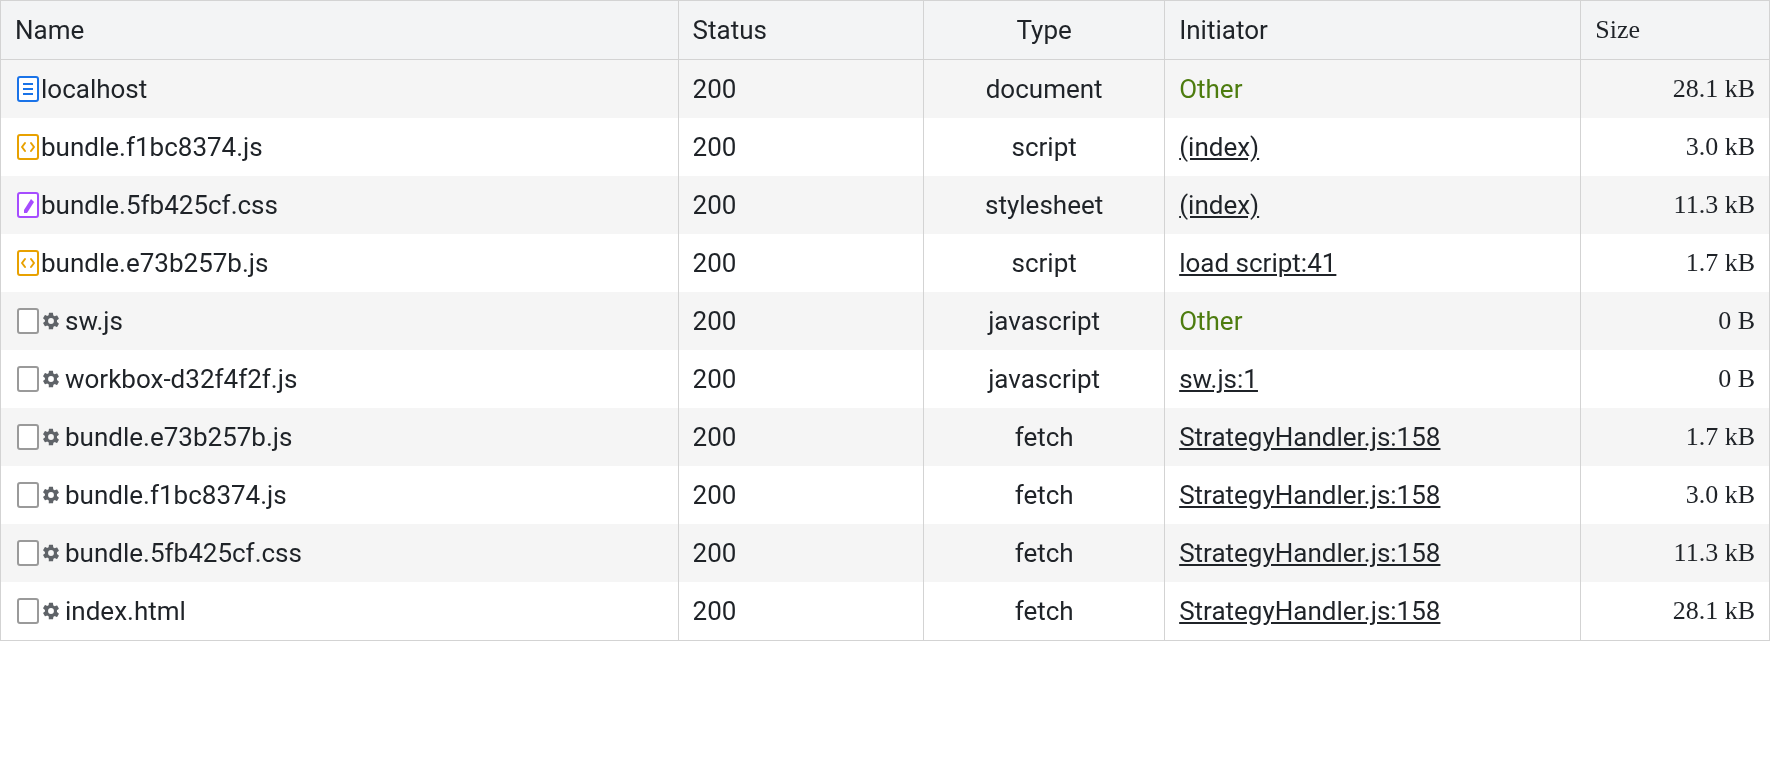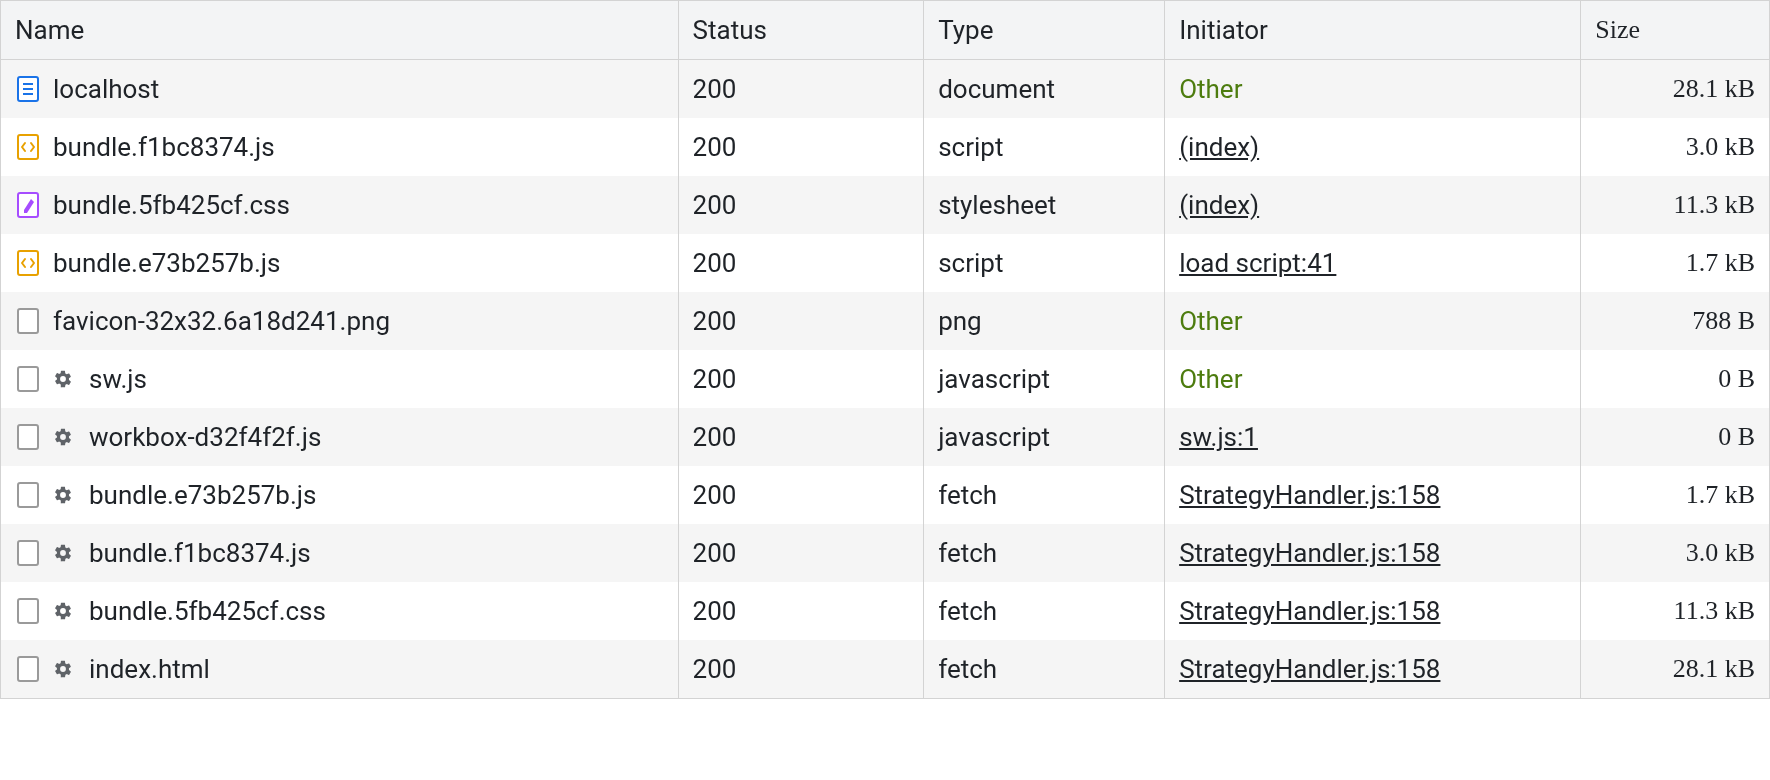--- a/index.html
+++ b/index.html
@@ -30,28 +30,27 @@
   .th {
     background: #f3f4f5;
     border-bottom: 1px solid #d3d3d3;
     font-weight: 400;
     text-align: left;
   }
   .tbody .tr:nth-child(odd) { background: #f5f5f5; }
   .tbody .tr:nth-child(even) { background: #ffffff; }
   .col-name   { width: 596px; }
   .col-status { width: 216px; margin-left: 15px; }
-  .col-type   { width: 212px; }
+  .col-type   { width: 212px; text-align: center; }
   .col-init   { width: 366px; }
   .col-size   { width: 166px; text-align: right; }
   .th.col-size { text-align: left; }
   .name-cell {
     display: flex;
     align-items: center;
-    gap: 12px;
   }
   .icon {
     width: 26px;
     height: 26px;
     flex: 0 0 26px;
     display: inline-flex;
     align-items: center;
     justify-content: center;
   }
   .icon svg { display: block; }
@@ -161,36 +160,20 @@
         <div class="td col-size">1.7 kB</div>
       </div>
       <div class="tr">
         <div class="td col-name">
           <div class="name-cell">
             <span class="icon">
               <svg width="22" height="26" viewBox="0 0 22 26">
                 <rect x="1" y="1" width="20" height="24" rx="2" fill="#fff" stroke="#9a9a9a" stroke-width="2"></rect>
               </svg>
             </span>
-            <span>favicon-32x32.6a18d241.png</span>
-          </div>
-        </div>
-        <div class="td col-status">200</div>
-        <div class="td col-type">png</div>
-        <div class="td col-init"><span class="initiator-plain">Other</span></div>
-        <div class="td col-size">788 B</div>
-      </div>
-      <div class="tr">
-        <div class="td col-name">
-          <div class="name-cell">
-            <span class="icon">
-              <svg width="22" height="26" viewBox="0 0 22 26">
-                <rect x="1" y="1" width="20" height="24" rx="2" fill="#fff" stroke="#9a9a9a" stroke-width="2"></rect>
-              </svg>
-            </span>
             <span class="gear">
               <svg width="20" height="20" viewBox="0 0 24 24">
                 <path fill="#5f6368" d="M19.14 12.94a7.07 7.07 0 0 0 .05-.94 7.07 7.07 0 0 0-.05-.94l2.03-1.58a.5.5 0 0 0 .12-.64l-1.92-3.32a.5.5 0 0 0-.61-.22l-2.39.96a7.22 7.22 0 0 0-1.63-.94l-.36-2.54A.5.5 0 0 0 14 2h-4a.5.5 0 0 0-.49.42l-.36 2.54c-.58.24-1.13.55-1.63.94l-2.39-.96a.5.5 0 0 0-.61.22L2.6 8.48a.5.5 0 0 0 .12.64l2.03 1.58c-.03.31-.05.63-.05.94s.02.63.05.94L2.72 14.16a.5.5 0 0 0-.12.64l1.92 3.32c.14.24.43.34.61.22l2.39-.96c.5.39 1.05.7 1.63.94l.36 2.54A.5.5 0 0 0 10 22h4a.5.5 0 0 0 .49-.42l.36-2.54c.58-.24 1.13-.55 1.63-.94l2.39.96c.18.12.47.02.61-.22l1.92-3.32a.5.5 0 0 0-.12-.64l-2.03-1.58ZM12 15.5A3.5 3.5 0 1 1 12 8.5a3.5 3.5 0 0 1 0 7Z"></path>
               </svg>
             </span>
             <span>sw.js</span>
           </div>
         </div>
         <div class="td col-status">200</div>
         <div class="td col-type">javascript</div>

